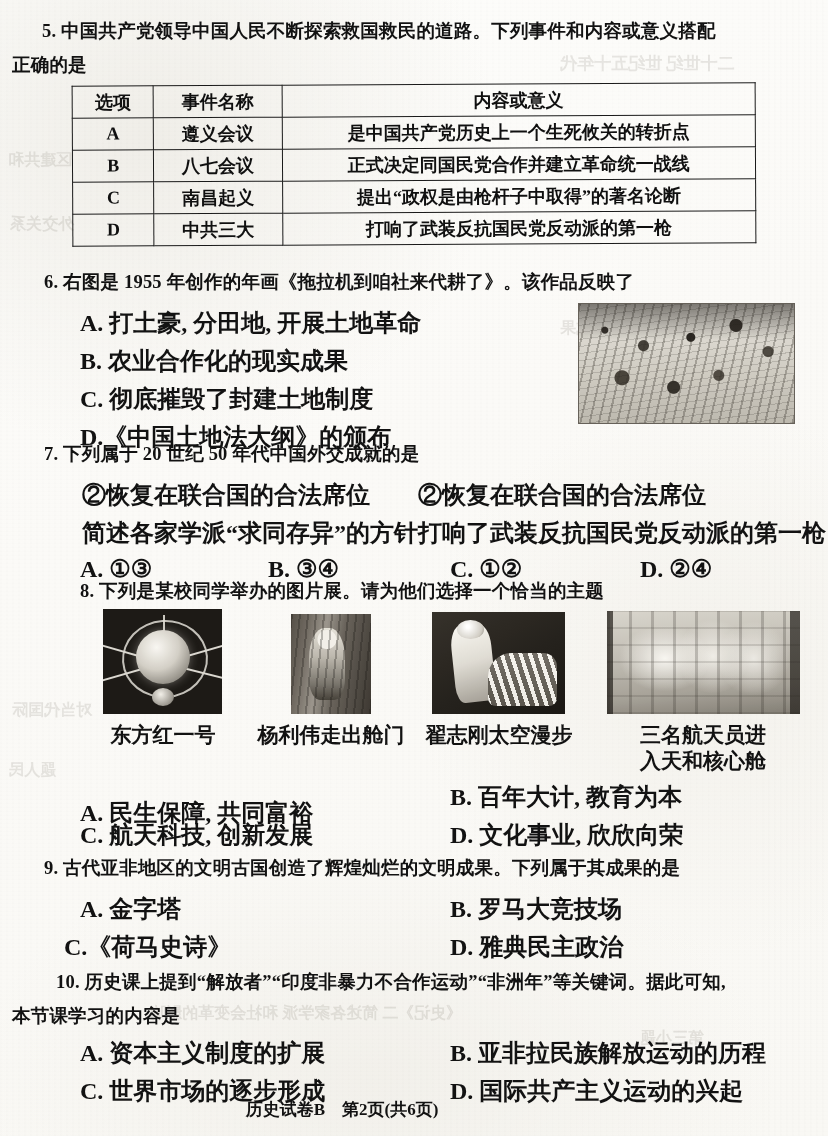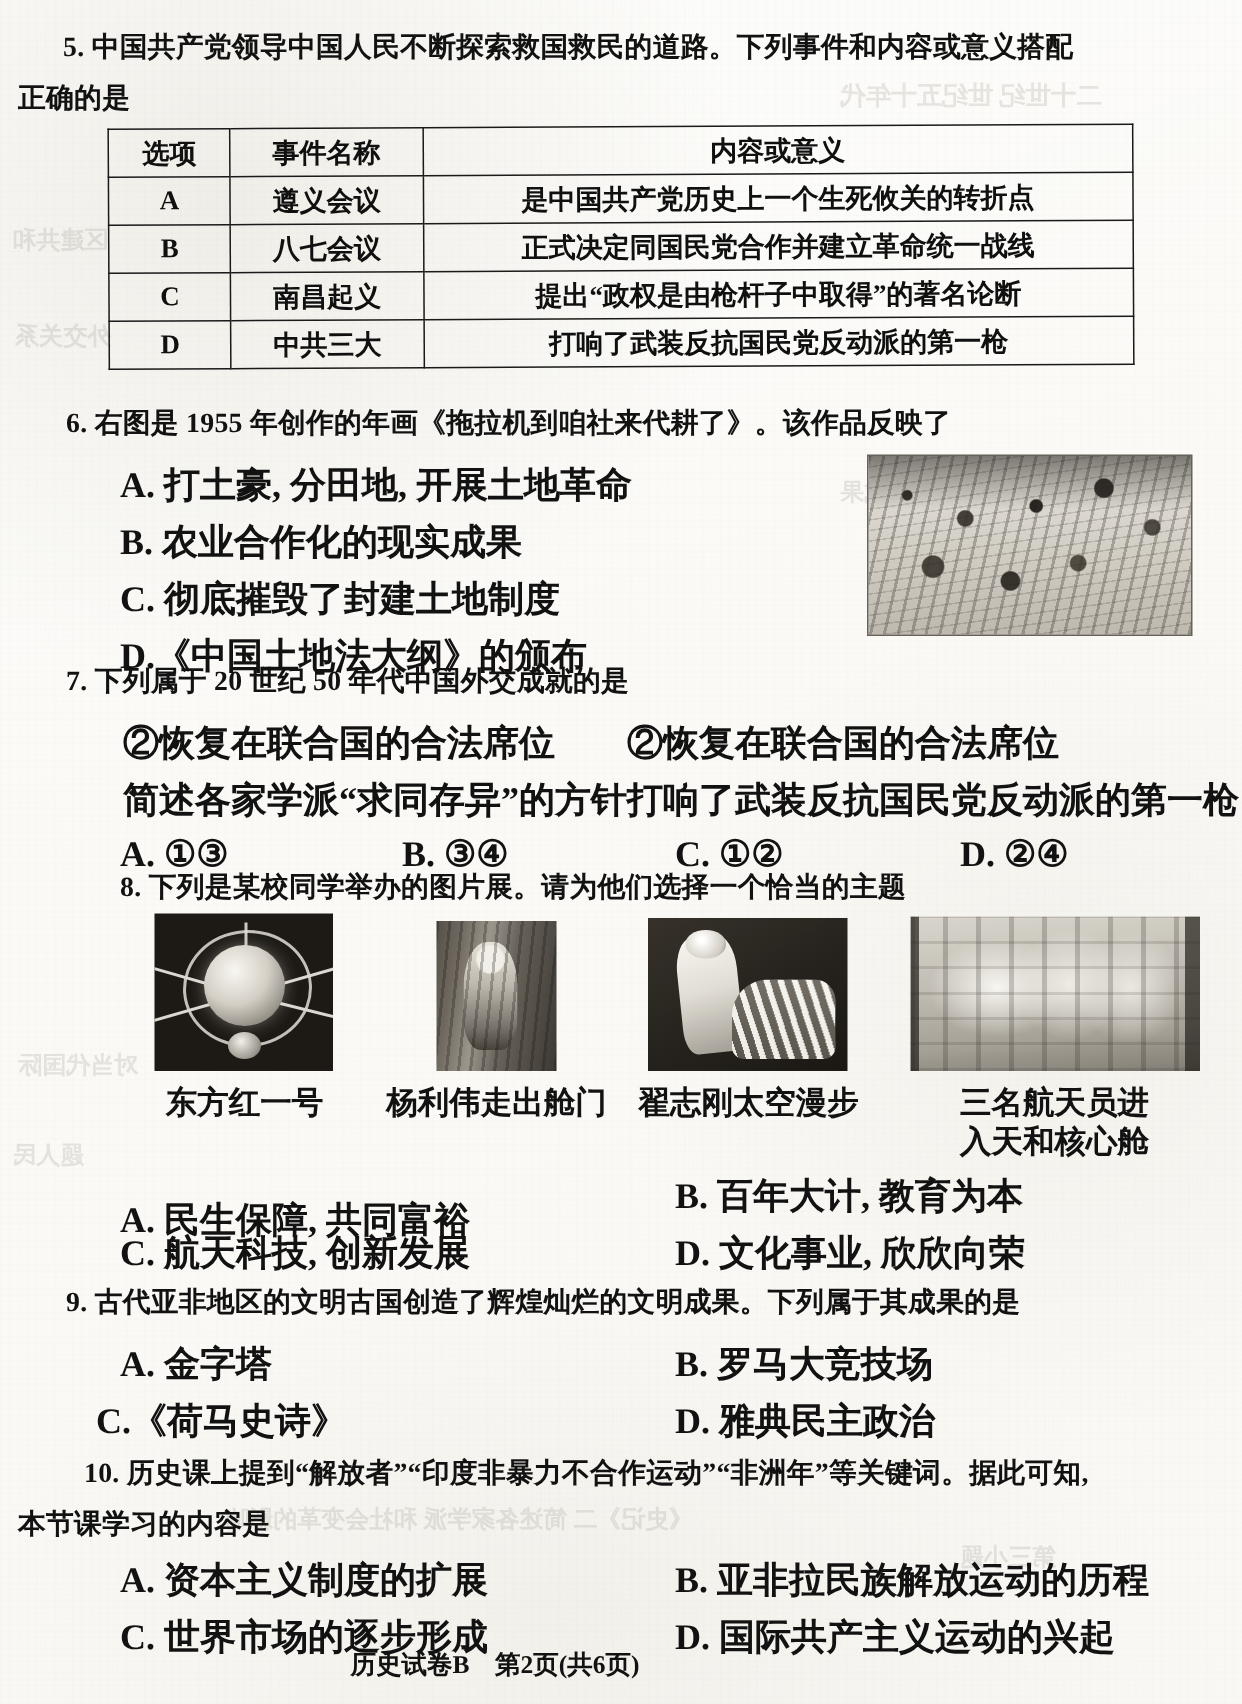--- a/index.html
+++ b/index.html
@@ -73,21 +73,21 @@
     position: absolute;
     font-size: 21px;
     font-weight: 700;
     text-align: center;
     line-height: 1.32;
     font-family: "Liberation Serif", "DejaVu Serif", serif;
   }
   .footer {
     position: absolute;
     width: 660px;
-    left: 0;
+    left: 12px;
     text-align: center;
     font-size: 17px;
     font-weight: 700;
     font-family: "Liberation Serif", "DejaVu Serif", serif;
   }
 
   
   .qtable {
     position: absolute;
     left: 72px;

